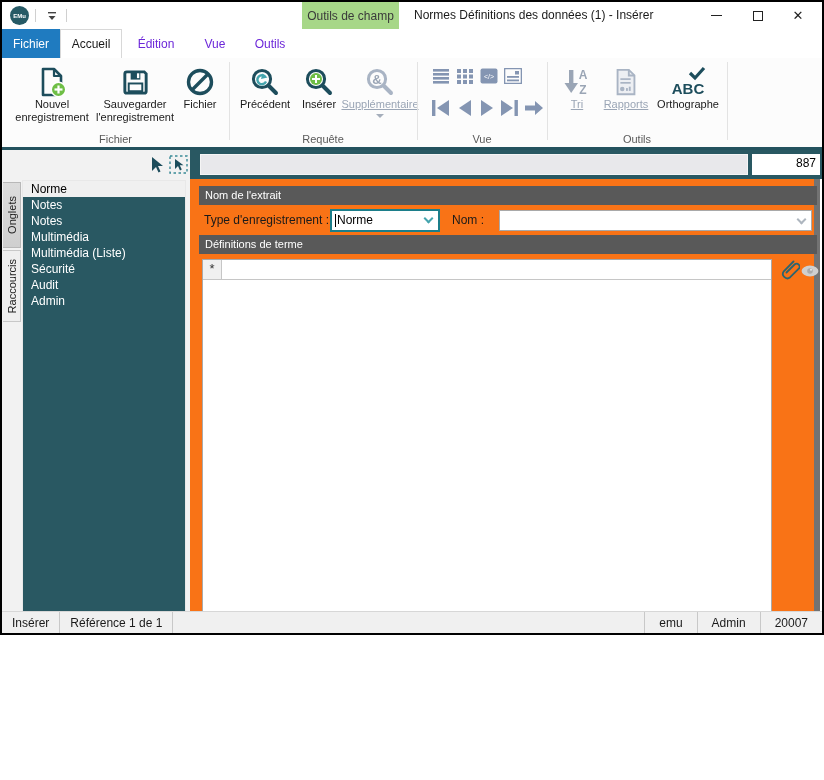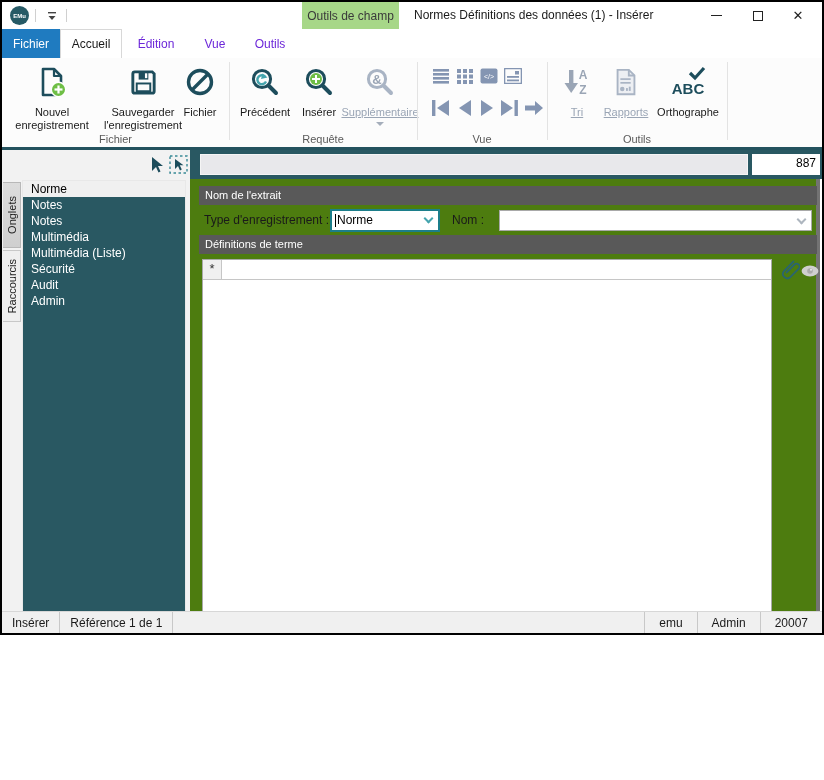--- a/index.html
+++ b/index.html
@@ -30,21 +30,21 @@
   .ribbon-collapse { position:absolute; right:34px; top:34px; width:16px; height:16px; display:flex; align-items:center; justify-content:center; }
   .chev-up { display:block; width:7px; height:7px; border-left:2px solid #777; border-top:2px solid #777; transform:rotate(45deg) translateY(2px); }
   .help-btn { position:absolute; right:8px; top:33px; width:18px; height:18px; border-radius:50%; background:#1573C4; color:#fff; font-size:12px; font-weight:bold; display:flex; align-items:center; justify-content:center; }
 
   
   .ribbon { position:absolute; top:56px; left:0; right:0; height:89px; background:#FCFCFC; }
   .grp-sep { position:absolute; top:4px; height:78px; width:1px; background:#E3E3E3; }
   .grp-label { position:absolute; bottom:2px; text-align:center; font-size:11px; color:#5A5A5A; }
   .rb-btn { position:absolute; top:4px; display:flex; flex-direction:column; align-items:center; text-align:center; }
   .rb-btn .ic { height:36px; display:flex; align-items:flex-end; justify-content:center; }
-  .rb-btn .lbl { font-size:11px; line-height:13px; color:#1A1A1A; margin-top:8px; }
+  .rb-btn .lbl { font-size:11px; line-height:13px; color:#1A1A1A; margin-top:0; }
   .rb-btn.disabled .lbl { color:#9AA5B5;text-decoration:underline; }
   .drop-chev { width:0; height:0; border-left:4px solid transparent; border-right:4px solid transparent; border-top:4px solid #A5AEBB; margin-top:3px; }
   .vue-ic { position:absolute; width:18px; height:16px; }
   .nav-ic { position:absolute; width:22px; height:20px; }
 
   
   .teal-divider { position:absolute; top:145px; left:0; right:0; height:3px; background:#24525E; }
 
   
   .body { position:absolute; top:148px; left:0; right:0; height:606px; }
@@ -56,21 +56,21 @@
   .vtab-onglets { top:32px; height:66px; background:linear-gradient(#DCDCDC,#CFCFCF); border:1px solid #B8B8B8; border-left:none; }
   .vtab-raccourcis { top:100px; height:72px; background:#EFEFEF; border:1px solid #C8C8C8; border-left:none; }
   .listbox { position:absolute; left:20px; top:30px; width:164px; bottom:3px; background:#295862; border:1px solid #E8E8E8; }
   .list-item { height:16px; line-height:16px; padding-left:8px; font-size:12px; color:#fff; white-space:nowrap; }
   .list-item.selected { background:#F0F0F0; color:#000; }
 
   .main { position:absolute; left:188px; top:0; width:636px; height:606px; }
   .summary-bar { position:absolute; left:0; top:0; width:636px; height:29px; background:#295862; }
   .summary-field { position:absolute; left:10px; top:4px; width:548px; height:21px; background:#E8E8EB; border:1px solid #F5F5F5; }
   .recnum-field { position:absolute; left:562px; top:4px; width:68px; height:21px; background:#fff; font-size:12px; color:#000; text-align:right; line-height:19px; padding-right:4px; }
-  .content { position:absolute; left:0; top:29px; width:630px; height:577px; background:#4d7c0f; border-right:4px solid #737373; }
+  .content { position:absolute; left:0; top:29px; width:630px; height:577px; background:#f97316; border-right:6px solid #737373; }
   .sec-header { position:absolute; left:9px; width:618px; height:19px; background:#595959; color:#fff; font-size:11px; line-height:19px; padding-left:6px; }
   .hdr1 { top:7px; } .hdr2 { top:56px; }
   .fld-label { position:absolute; font-size:12px; color:#1A1A1A; line-height:22px; top:30px; }
   .combo { position:absolute; background:#fff; font-size:12px; }
   .combo .val { position:absolute; left:4px; top:0; bottom:0; line-height:18px; }
   .combo .caret { position:absolute; left:3px; top:3px; width:1px; height:13px; background:#000; }
   .combo-chev { position:absolute; right:6px; top:5px; width:7px; height:7px; border-right:2px solid #AEB6BF; border-bottom:2px solid #AEB6BF; transform:rotate(45deg); }
   .combo-type { left:140px; top:30px; width:110px; height:23px; border:2px solid #1C7E8A; }
   .combo-nom { left:309px; top:31px; width:313px; height:21px; border:1px solid #A9A9A9; }
   .grid { position:absolute; left:12px; top:80px; width:570px; height:431px; border:1px solid #A9A9A9; background:#fff; }
@@ -134,21 +134,21 @@
         <svg width="32" height="32" viewBox="0 0 32 32">
           <path d="M7 3 h11 l7 7 v19 h-18 z" fill="none" stroke="#1D4D5C" stroke-width="2.6" stroke-linejoin="round"></path>
           <path d="M18 3 v7 h7" fill="none" stroke="#1D4D5C" stroke-width="2.2" stroke-linejoin="round"></path>
           <circle cx="22.5" cy="23.5" r="7.2" fill="#6EBE45" stroke="#fff" stroke-width="1.4"></circle>
           <rect x="21.4" y="19.5" width="2.2" height="8" fill="#fff"></rect>
           <rect x="18.5" y="22.4" width="8" height="2.2" fill="#fff"></rect>
         </svg>
       </div>
       <div class="lbl">Nouvel enregistrement</div>
     </div>
-    <div class="rb-btn" style="left:92px; width:98px;">
+    <div class="rb-btn" style="left:84px; width:98px;">
       <div class="ic">
         <svg width="31" height="31" viewBox="0 0 32 32">
           <path d="M5 7 a2 2 0 0 1 2-2 h18 l2 2 v18 a2 2 0 0 1 -2 2 h-18 a2 2 0 0 1 -2-2 z" fill="none" stroke="#1D4D5C" stroke-width="3"></path>
           <rect x="11" y="5" width="10" height="8" fill="#1D4D5C"></rect>
           <rect x="17.5" y="6.5" width="2.4" height="5" fill="#fff"></rect>
           <rect x="9" y="17" width="14" height="8" fill="none" stroke="#1D4D5C" stroke-width="2"></rect>
         </svg>
       </div>
       <div class="lbl">Sauvegarder l'enregistrement</div>
     </div>

